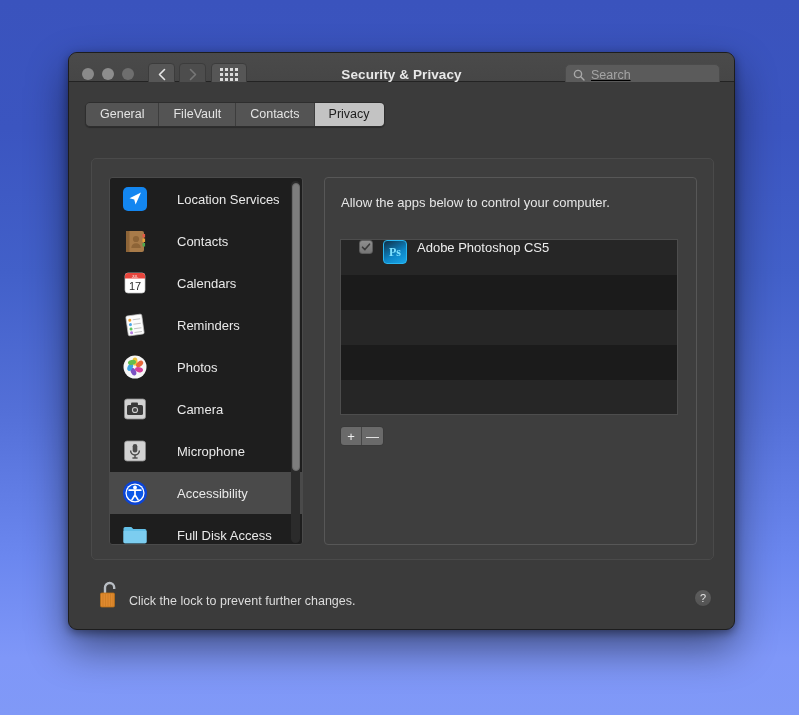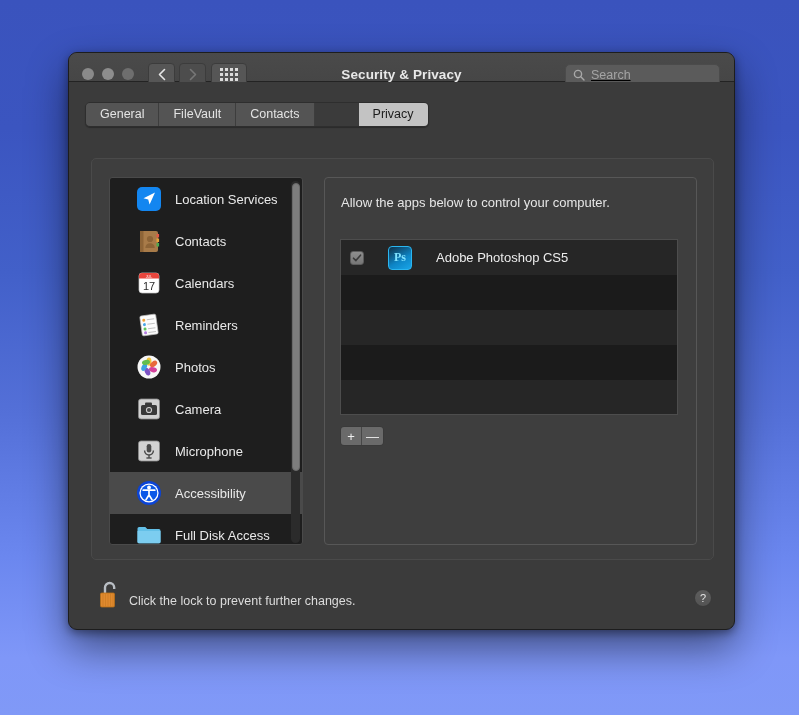--- a/index.html
+++ b/index.html
@@ -136,21 +136,21 @@
     box-shadow: 0 1px 1px rgba(0,0,0,0.3);
   }
   .tab {
     padding: 3px 14px 4px;
     font-size: 12.5px;
     color: #e4e4e4;
     background: #545454;
     border-right: 1px solid #3d3d3d;
     line-height: 16px;
   }
-  .tab:last-child { border-right: none; margin-left: 44px; }
+  .tab:last-child { border-right: none; }
   .tab.active {
     background: #c3c3c3;
     color: #1c1c1c;
   }
 
   
   .panel {
     position: absolute;
     left: 22px; top: 76px;
     width: 623px; height: 402px;
@@ -166,22 +166,22 @@
     width: 194px; height: 368px;
     background: #1e1e1e;
     border: 1px solid #4a4a4a;
     border-radius: 3px;
     overflow: hidden;
   }
   .srow {
     display: flex;
     align-items: center;
     height: 42px;
-    padding-left: 26px;
-    gap: 13px;
+    padding-left: 12px;
+    gap: 29px;
   }
   .srow.selected { background: #4a4a4a; }
   .srow .label {
     color: #e9e9e9;
     font-size: 13px;
   }
   .sicon {
     width: 26px; height: 26px;
     flex: 0 0 26px;
     position: relative;
@@ -224,23 +224,22 @@
     position: absolute;
     left: 15px; top: 61px;
     width: 338px; height: 176px;
     background: #242424;
     border: 1px solid #4d4d4d;
     overflow: hidden;
   }
   .arow {
     height: 35px;
     display: flex;
-    align-items: center;
-    gap: 24px;
-    padding-left: 9px;
+    gap: 10px;
+    padding-left: 18px;
   }
   .arow.odd  { background: #262626; }
   .arow.even { background: #1b1b1b; }
   .checkbox {
     width: 14px; height: 14px;
     background: linear-gradient(180deg,#8e8e8e,#767676);
     border: 1px solid #5c5c5c;
     border-radius: 3px;
     display: flex; align-items: center; justify-content: center;
     flex: 0 0 14px;

